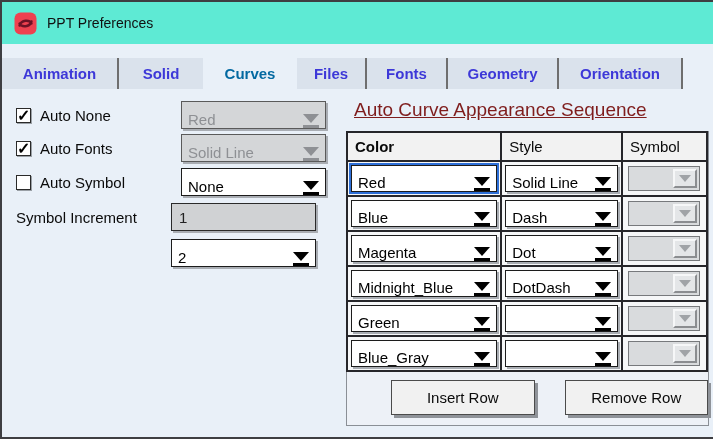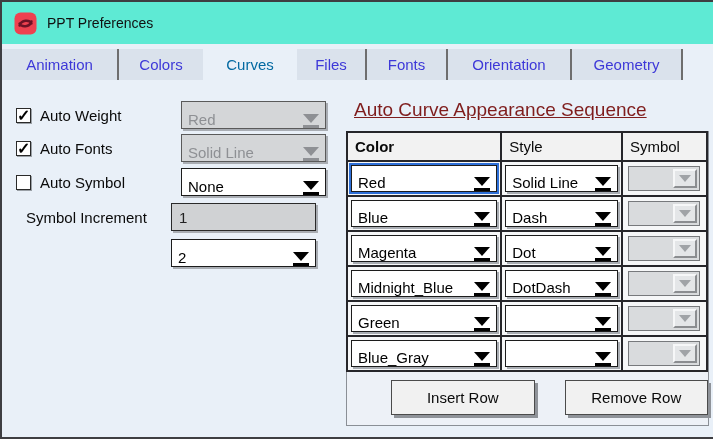--- a/index.html
+++ b/index.html
@@ -20,21 +20,21 @@
   .titlebar {
     height: 42px;
     background: #5eead4;
     display: flex; align-items: center;
     padding-left: 12px; gap: 10px;
   }
   .app-icon { width: 23px; height: 23px; display:block; }
   .window-title { font-size: 14px; color: #111; }
 
   
-  .tabbar { display: flex; height: 31px; margin-top: 5px; }
+  .tabbar { display: flex; height: 31px; margin-top: 14px; font-weight: bold; }
   .tab {
     display: flex; align-items: center; justify-content: center;
     background: #dae2ec;
     color: #3d38d8;
     font-size: 15px;
     border-right: 2px solid #6e6e6e;
     cursor: default;
     white-space: nowrap;
   }
   .tab.active { background: transparent; color: #0369a1; }
@@ -87,21 +87,21 @@
   }
   .checkbox.checked::after {
     content: "✓";
     position: absolute; left: 0px; top: -3px;
     font-size: 16px; font-weight: bold; color: #000;
   }
 
   
   .left-row { position: absolute; display: flex; align-items: center; height: 28px; }
   .left-row .lbl { font-size: 15px; color: #0a0a0a; margin-left: 9px; }
-  .left-row .lbl.nochk { margin-left: 14px; }
+  .left-row .lbl.nochk { margin-left: 4px; }
   .left-combo { position: absolute; left: 165px; top: 0; width: 145px; height: 28px; }
 
   
   .rp-title { position: absolute; left: 352px; top: 97px; font-size: 19px; color: #7f1d1d; text-decoration: underline; }
 
   .right-frame {
     position: absolute; left: 344px; top: 129px;
     width: 363px; height: 295px;
     border: 1px solid #8a8f96;
     background: #edf1f7;
@@ -161,31 +161,31 @@
   <div class="titlebar">
     <svg class="app-icon" viewBox="0 0 23 23">
       <rect x="0.5" y="0.5" width="22" height="22" rx="6" fill="#ee4150"></rect>
       <path d="M5.5 13.5 C7.5 7.5, 15.5 7.5, 17.5 11.5 M17.5 9.5 C15.5 15.5, 7.5 15.5, 5.5 11.5" stroke="#6e1226" stroke-width="2.4" fill="none" stroke-linecap="round"></path>
     </svg>
     <span class="window-title">PPT Preferences</span>
   </div>
 
   <div class="tabbar">
     <div class="tab" style="width:117px">Animation</div>
-    <div class="tab no-sep" style="width:84px">Colors</div>
+    <div class="tab no-sep" style="width:84px">Solid</div>
     <div class="tab active no-sep" style="width:94px">Curves</div>
     <div class="tab" style="width:70px">Files</div>
     <div class="tab" style="width:81px">Fonts</div>
+    <div class="tab" style="width:111px">Geometry</div>
     <div class="tab" style="width:124px">Orientation</div>
-    <div class="tab" style="width:111px">Geometry</div>
   </div>
 
   <div class="left-row" style="left:14px; top:99px; width:320px;">
     <div class="checkbox checked"></div>
-    <span class="lbl">Auto Weight</span>
+    <span class="lbl">Auto None</span>
     <div class="combo disabled left-combo">
       <span class="value">Red</span>
       <span class="combo-arrow">
           <span class="tri"></span>
           <span class="bar"></span>
         </span>
     </div>
   </div>
 
   <div class="left-row" style="left:14px; top:132px; width:320px;">

